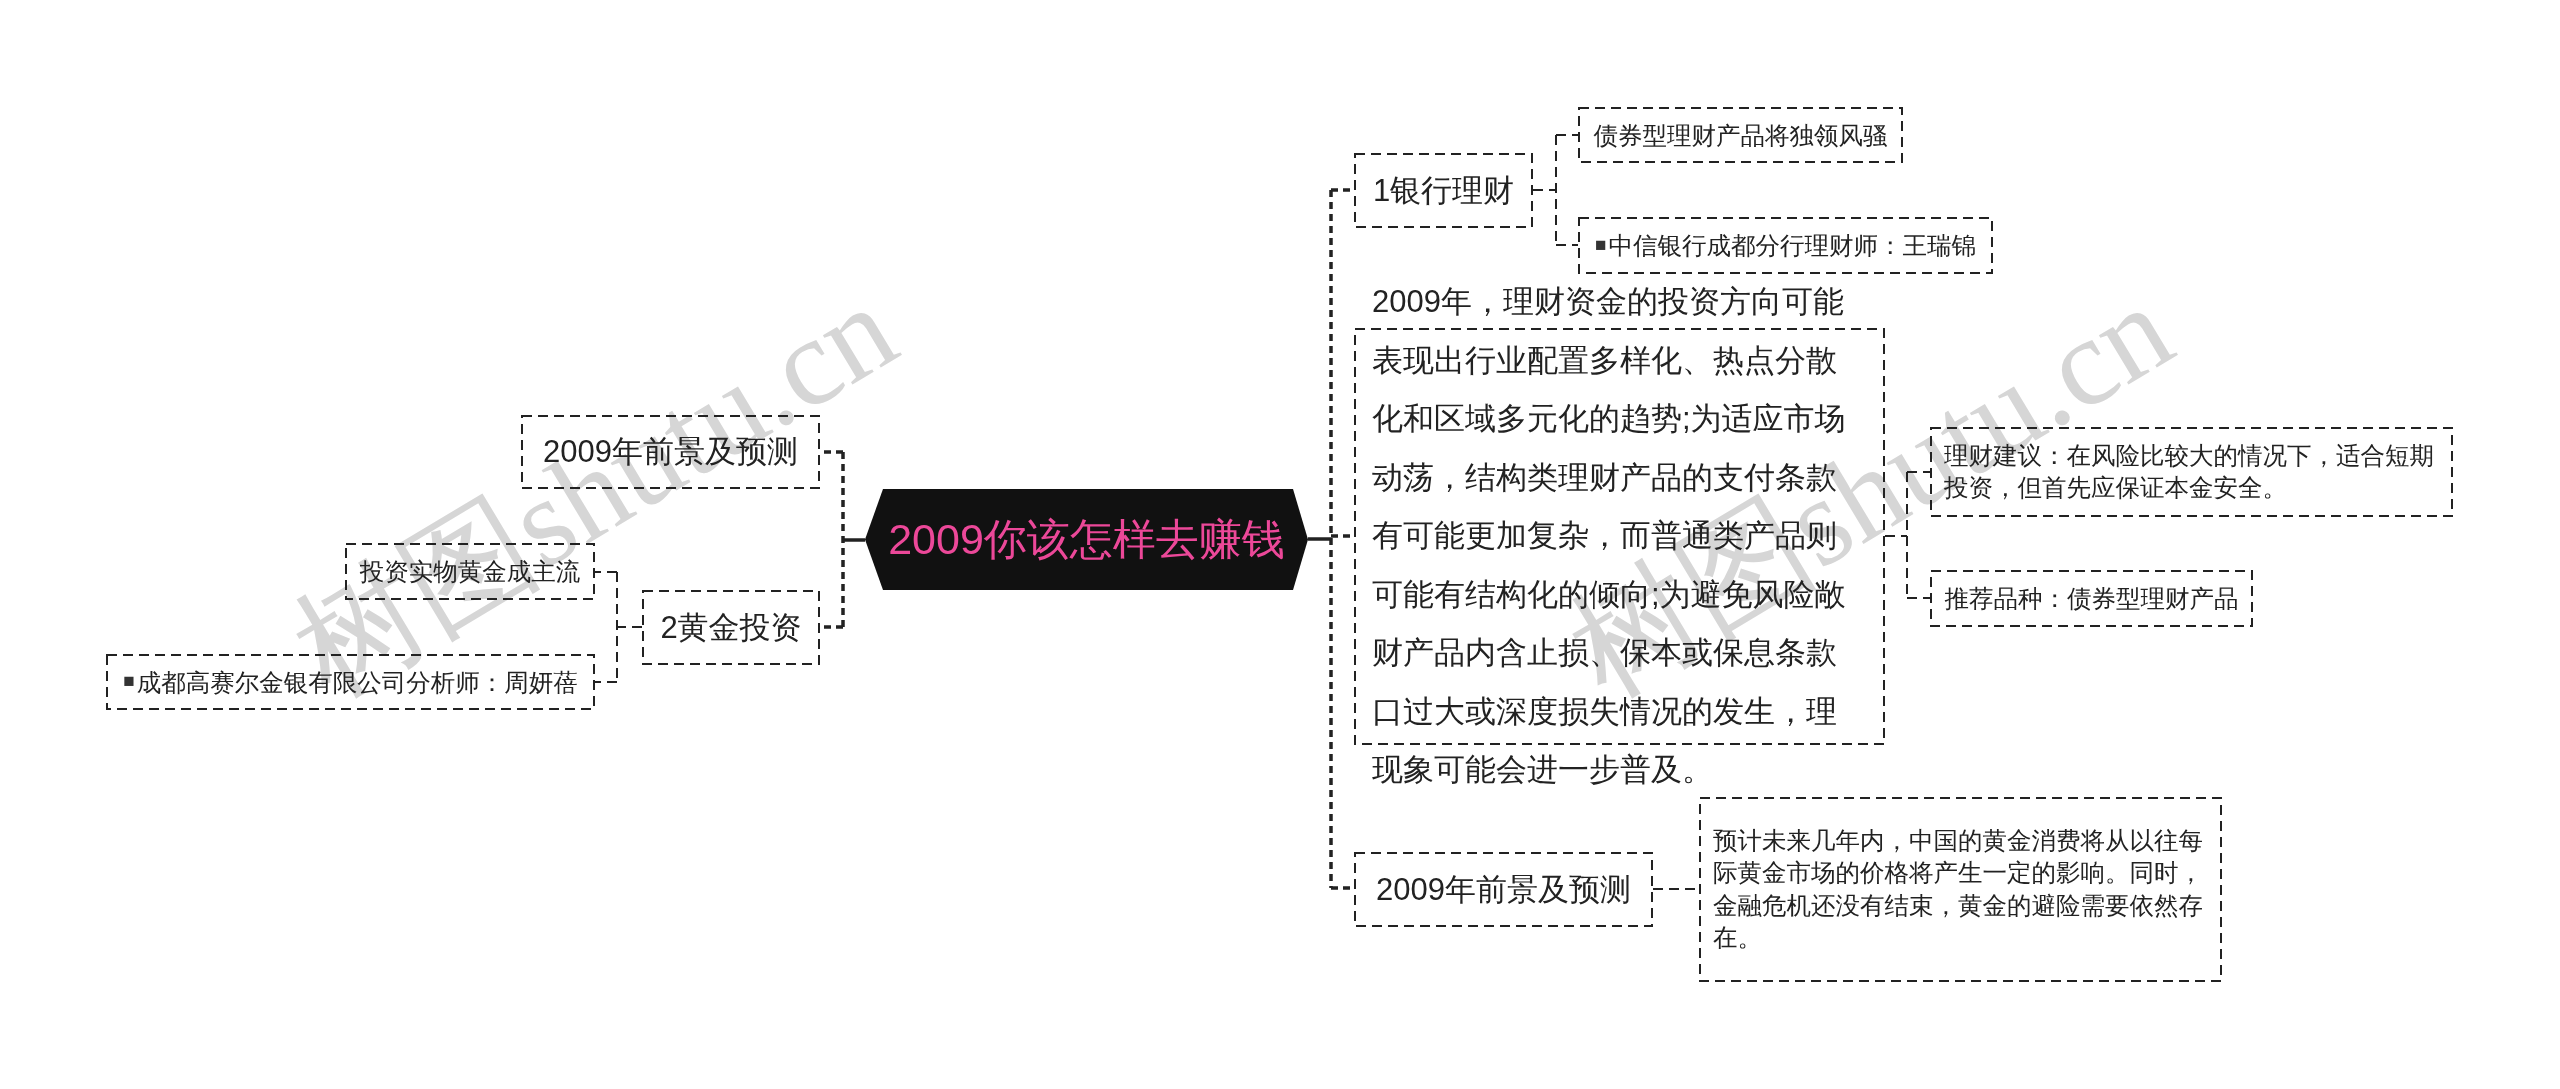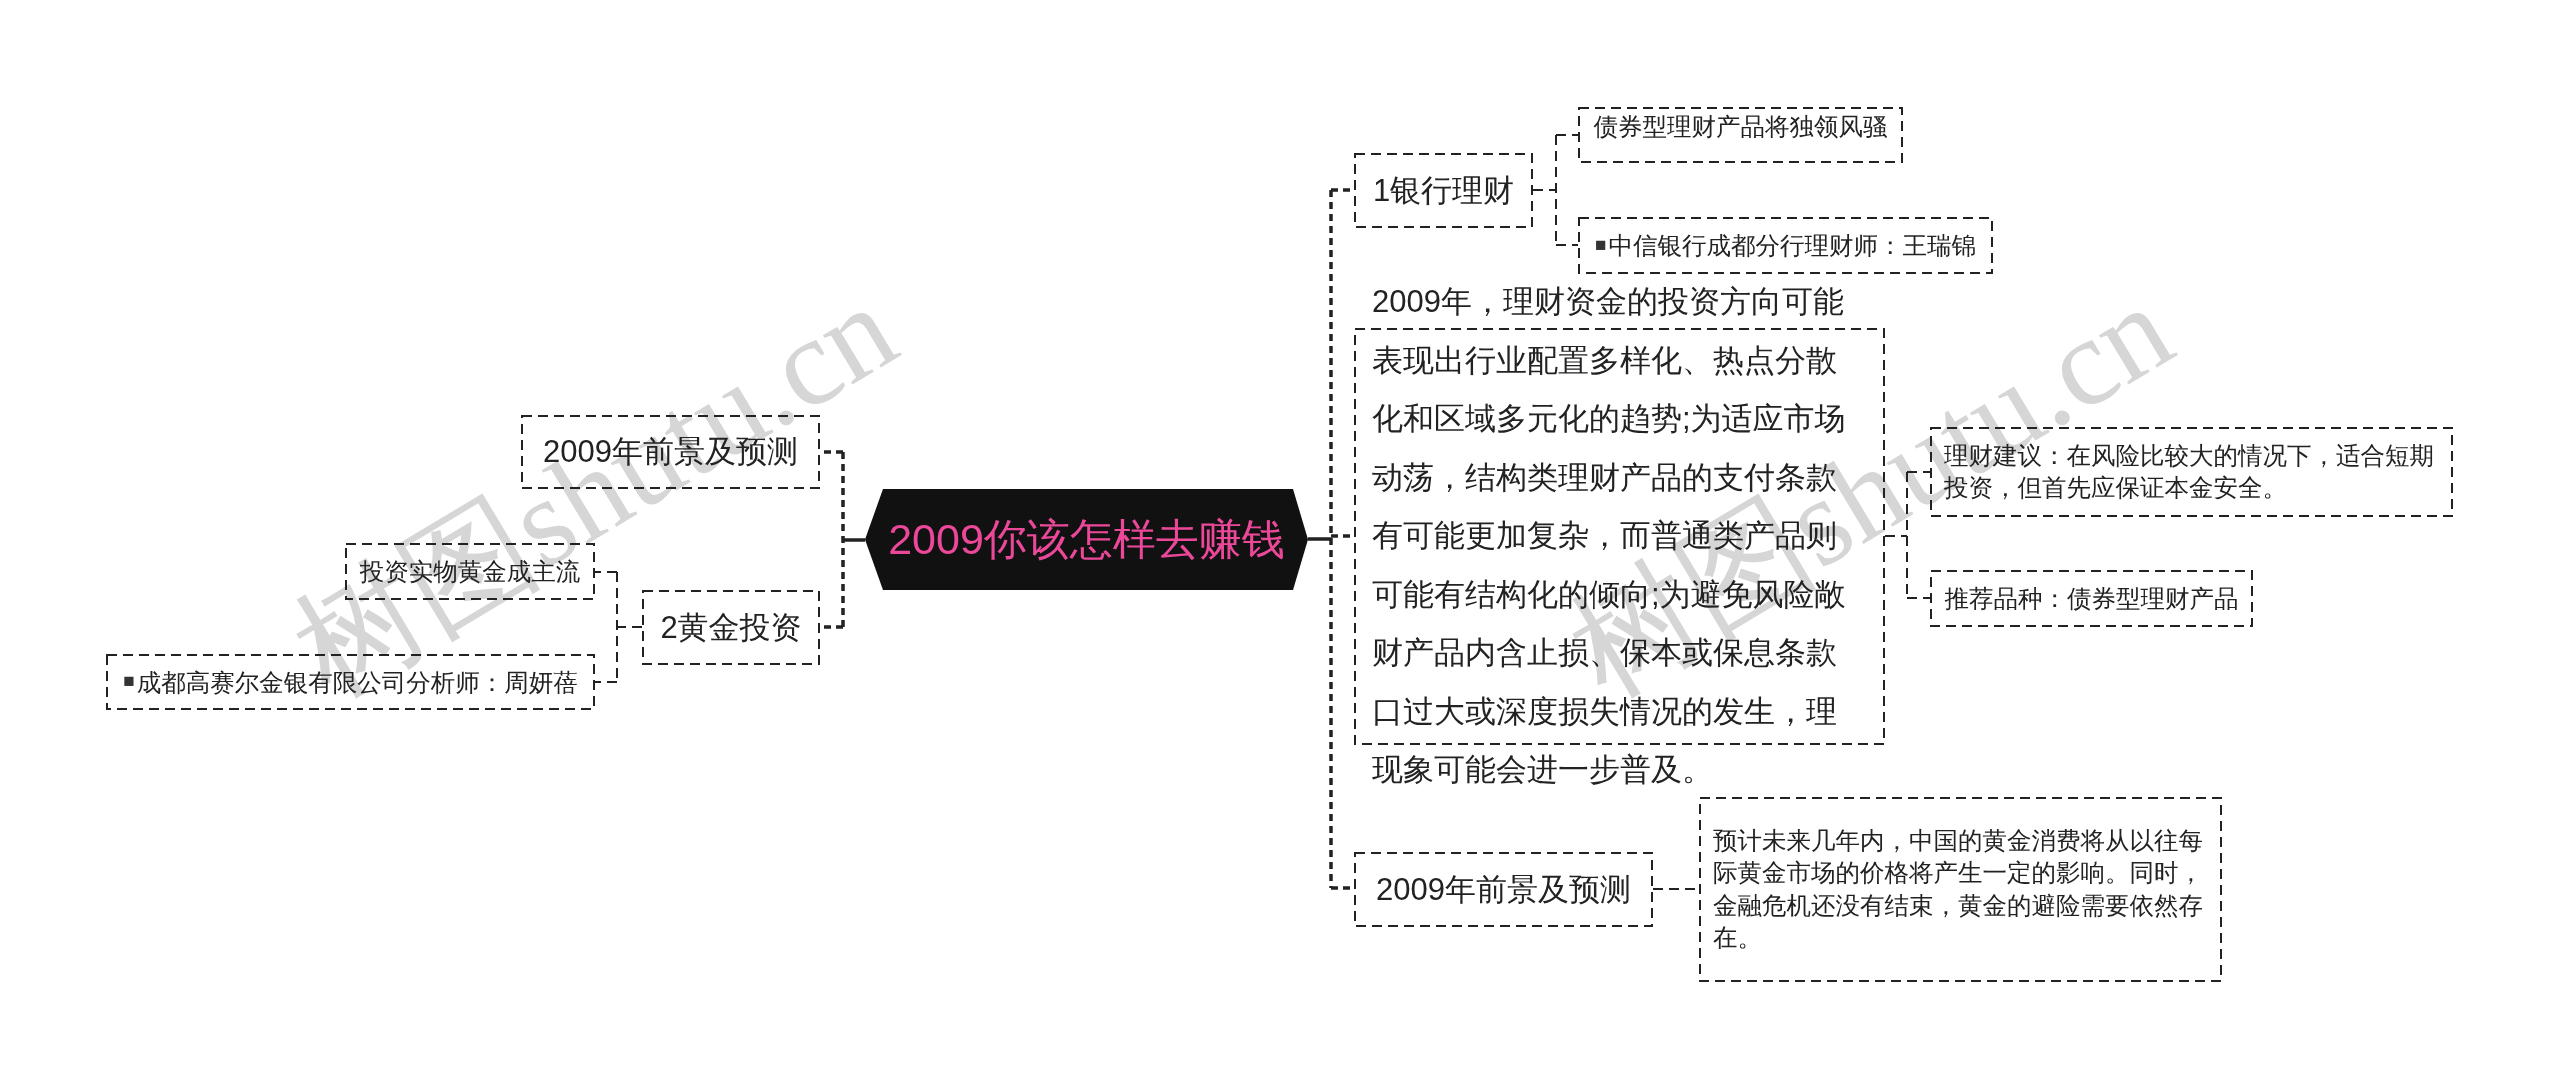--- a/index.html
+++ b/index.html
@@ -95,21 +95,21 @@
     <span>投资实物黄金成主流</span>
   </div>
   <div class="node sub" style="left:106px; top:654px; width:489px; height:56px;">
     <span class="bullet">■</span>
     <span>成都高赛尔金银有限公司分析师：周妍蓓</span>
   </div>
 
   <div class="node main" style="left:1354px; top:153px; width:179px; height:75px;">
     <span>1银行理财</span>
   </div>
-  <div class="node sub" style="left:1578px; top:98px; width:325px; height:56px;">
+  <div class="node sub" style="left:1578px; top:107px; width:325px; height:56px;">
     <span>债券型理财产品将独领风骚</span>
   </div>
   <div class="node sub" style="left:1578px; top:217px; width:415px; height:57px;">
     <span class="bullet">■</span>
     <span>中信银行成都分行理财师：王瑞锦</span>
   </div>
 
   <div class="node multi big" style="left:1354px; top:328px; width:531px; height:417px;gap:16px;">
     <div class="ln">2009年，理财资金的投资方向可能</div>
     <div class="ln">表现出行业配置多样化、热点分散</div>

